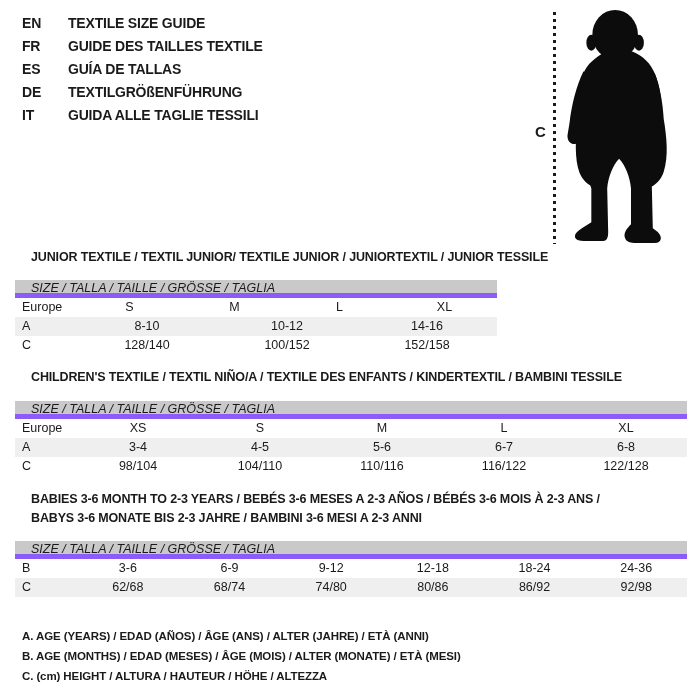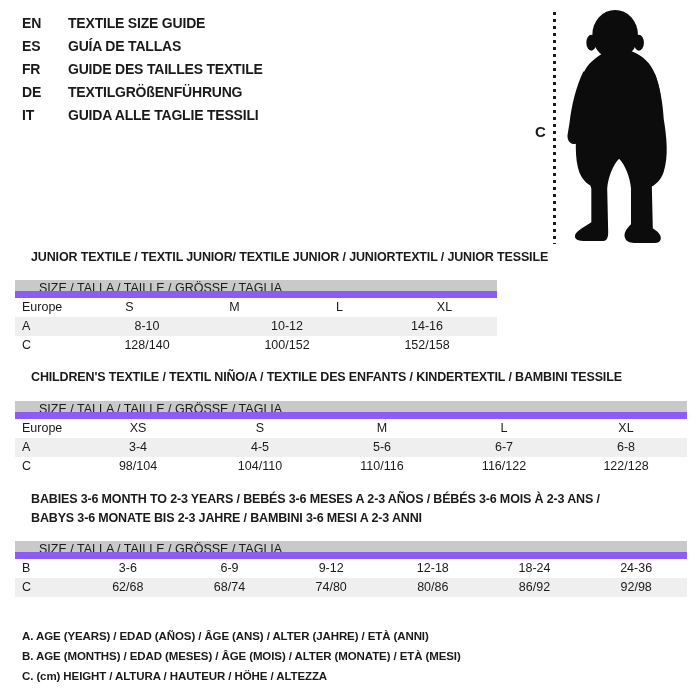--- a/index.html
+++ b/index.html
@@ -39,49 +39,49 @@
   .s3{top:490px;}
   .section-title{margin-left:16px;font-weight:bold;font-size:12.5px;line-height:19px;letter-spacing:-0.15px;white-space:nowrap;}
   .s1 .section-title,.s2 .section-title{line-height:16px;}
   .tbl{width:672px;}
   .s1 .tbl{margin-top:15px;}
   .s2 .tbl{margin-top:16px;}
   .s3 .tbl{margin-top:13px;}
   .tbl-narrow{width:482px;}
   .tbl-header{
     height:18px;line-height:17px;background:var(--header-bar);
-    padding-left:24px;font-size:12.5px;border-bottom:7px solid #8b5cf6;
-    white-space:nowrap;overflow:hidden;
-  }
-  .tbl-row{display:flex;height:19px;line-height:19px;font-size:12.5px;justify-content:flex-end;}
+    padding-left:16px;font-size:12.5px;border-bottom:5px solid #8b5cf6;
+    white-space:nowrap;overflow:hidden;font-style:italic;
+  }
+  .tbl-row{display:flex;height:19px;line-height:19px;font-size:12.5px;}
   .tbl-row.shaded{background:var(--row-shade);}
   .cell{flex:1;text-align:center;white-space:nowrap;}
   .cell.label{flex:0 0 62px;text-align:left;padding-left:7px;}
 
   
   .footnotes{position:absolute;left:22px;top:626px;font-weight:bold;font-size:11.5px;line-height:20px;letter-spacing:-0.1px;}
   .footnote{white-space:nowrap;}
 </style>
 </head>
 <body>
 
 <div class="page">
 
   <div class="lang-list">
     <div class="lang-row">
       <span class="lang-code">EN</span>
       <span class="lang-label">TEXTILE SIZE GUIDE</span>
     </div>
     <div class="lang-row">
+      <span class="lang-code">FR</span>
+      <span class="lang-label">GUIDE DES TAILLES TEXTILE</span>
+    </div>
+    <div class="lang-row">
       <span class="lang-code">ES</span>
       <span class="lang-label">GUÍA DE TALLAS</span>
-    </div>
-    <div class="lang-row">
-      <span class="lang-code">FR</span>
-      <span class="lang-label">GUIDE DES TAILLES TEXTILE</span>
     </div>
     <div class="lang-row">
       <span class="lang-code">DE</span>
       <span class="lang-label">TEXTILGRÖßENFÜHRUNG</span>
     </div>
     <div class="lang-row">
       <span class="lang-code">IT</span>
       <span class="lang-label">GUIDA ALLE TAGLIE TESSILI</span>
     </div>
   </div>

